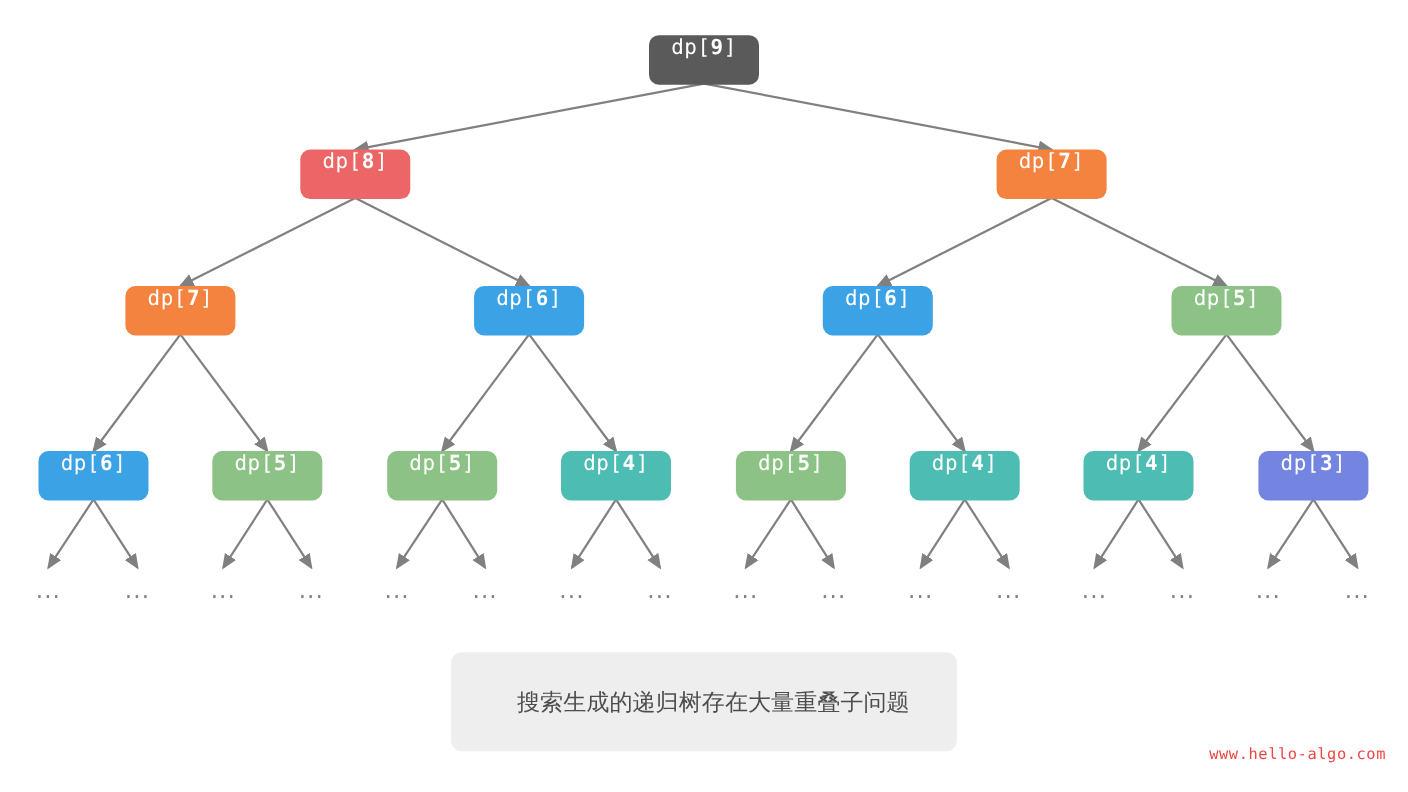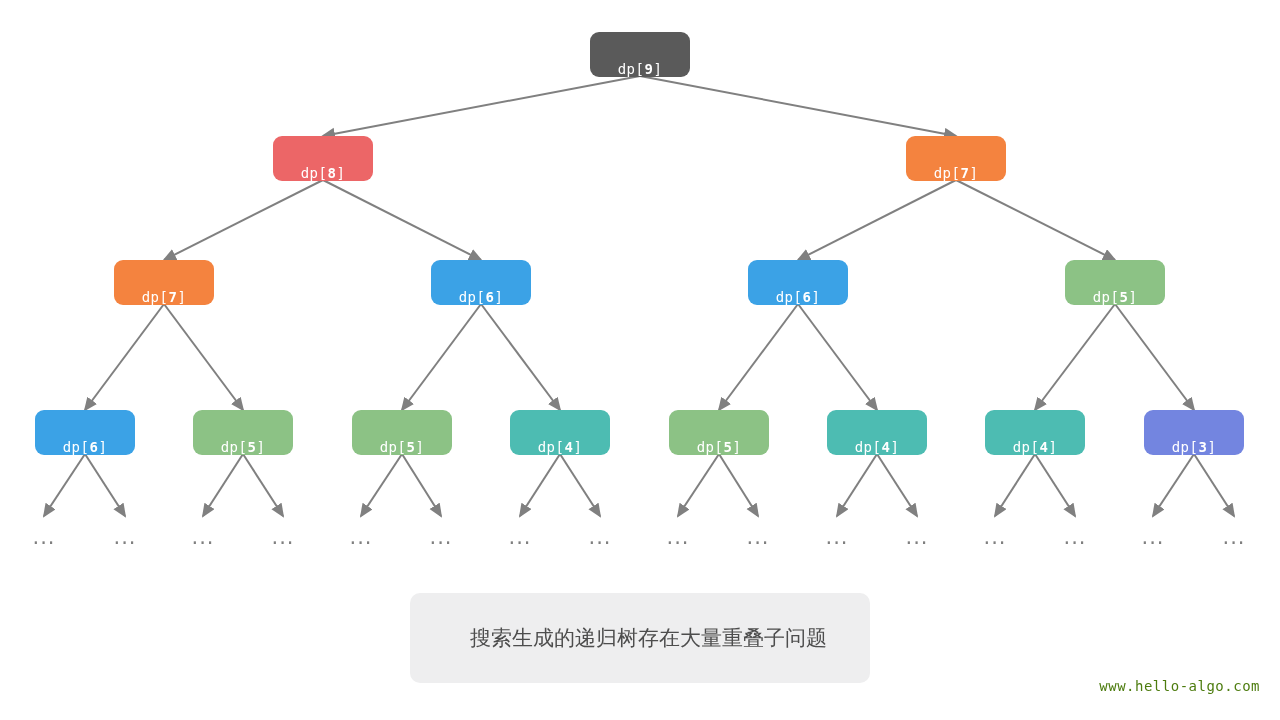--- a/index.html
+++ b/index.html
@@ -20,26 +20,26 @@
   #edges {
     position: absolute;
     left: 0;
     top: 0;
     width: 1280px;
     height: 720px;
   }
   .node {
     position: absolute;
     display: flex;
-    align-items: flex-end;
+    align-items: flex-start;
     justify-content: center;
     border-radius: 9px;
     color: #ffffff;
     font-family: "DejaVu Sans Mono", monospace;
-    font-size: 14px;
+    font-size: 19px;
     letter-spacing: 0.5px;
     white-space: nowrap;
     box-sizing: border-box;
   }
   .node .idx {
     font-weight: bold;
   }
   .ellipsis {
     position: absolute;
     color: #7f7f7f;
@@ -80,21 +80,21 @@
     font-family: "DejaVu Sans Mono", monospace;
     font-size: 13px;
     font-weight: bold;
     vertical-align: super;
     line-height: 0;
   }
   #watermark {
     position: absolute;
     right: 20px;
     top: 678px;
-    color: #4d7c0f;
+    color: #ef4444;
     font-family: "DejaVu Sans Mono", monospace;
     font-size: 14px;
     letter-spacing: 0.5px;
     white-space: nowrap;
   }
 </style>
 </head>
 <body>
 
 <div id="canvas">

